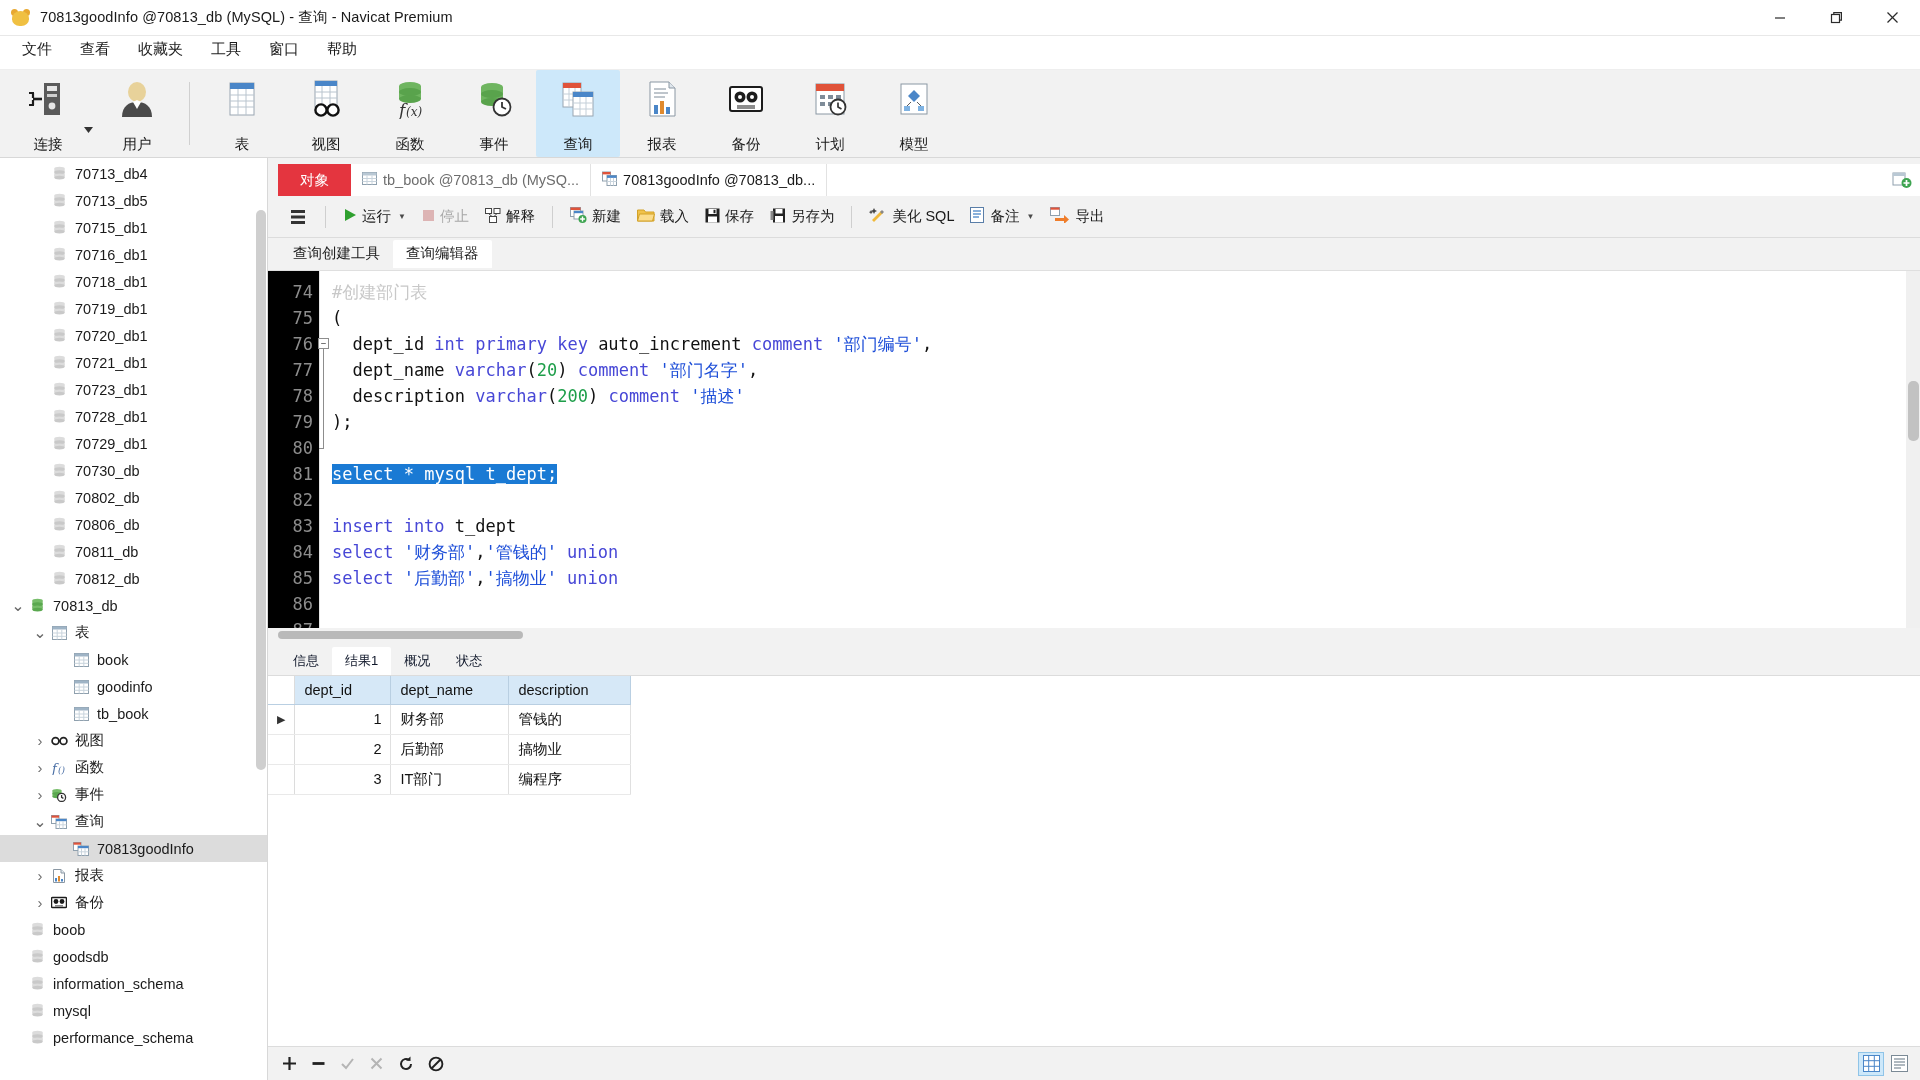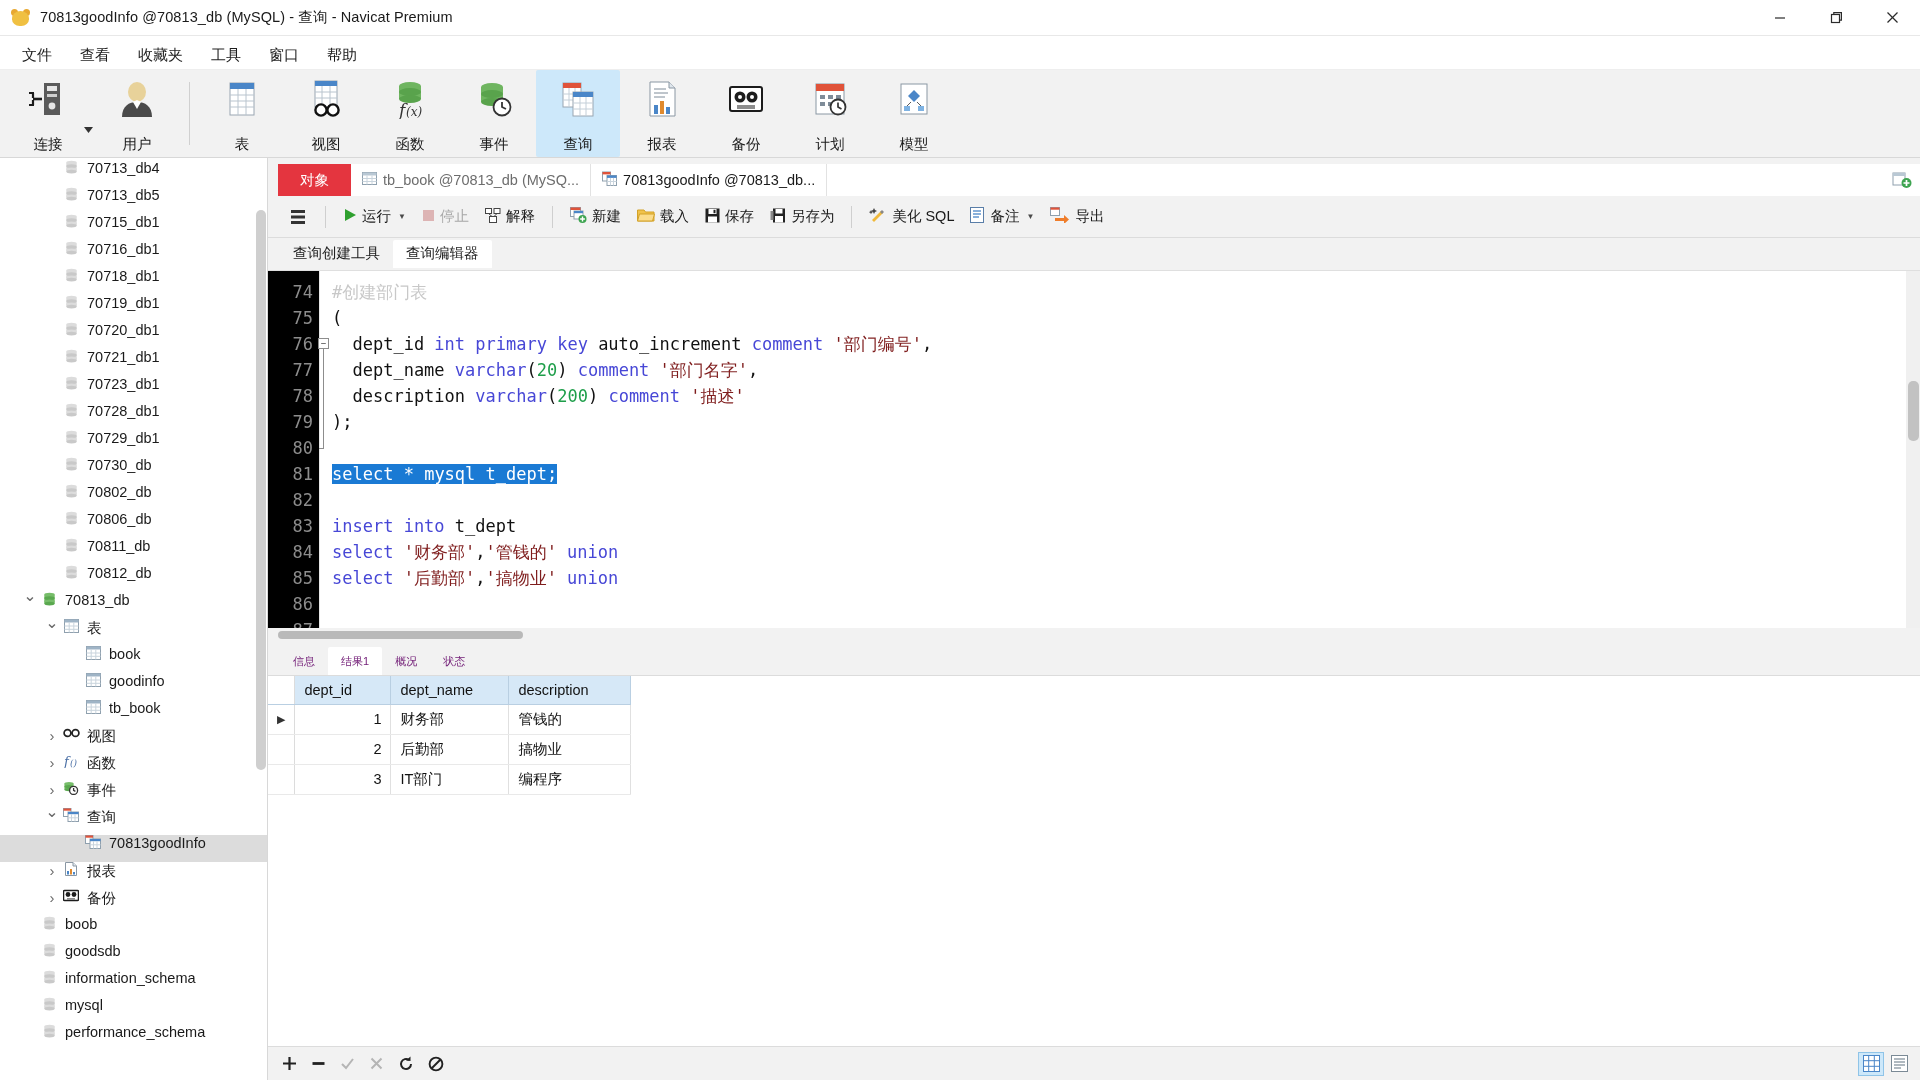--- a/index.html
+++ b/index.html
@@ -34,21 +34,21 @@
   }
   .winbtns { margin-left: auto; display: flex; height: 36px; }
   .winbtn {
     width: 56px; height: 36px; display: flex; align-items: center;
     justify-content: center; color: #2b2b2b;
   }
   .winbtn svg { display: block; }
 
   
   .menubar {
-    height: 34px; background: #ffffff; display: flex; align-items: flex-end;
+    height: 34px; background: #ffffff; display: flex; align-items: flex-start;
     padding-left: 8px; border-bottom: 1px solid #eeeeee;
   }
   .menuitem {
     padding: 4px 14px; font-size: 15px; color: #1c1c1c;
   }
 
   
   .maintoolbar {
     height: 88px; background: #f2f2f2; display: flex; align-items: stretch;
     border-bottom: 1px solid #d8d8d8; padding-left: 6px;
@@ -73,22 +73,22 @@
   
   .body { display: flex; height: calc(1080px - 36px - 34px - 88px); }
 
   
   .sidebar {
     width: 268px; background: #ffffff; border-right: 1px solid #d8d8d8;
     position: relative; overflow: hidden;
   }
   .treelist { padding-top: 2px; }
   .trow {
-    height: 27px; display: flex; align-items: flex-start; font-size: 14.5px;
-    color: #1a1a1a; white-space: nowrap; padding-right: 4px; padding-left: 12px;
+    height: 27px; display: flex; align-items: center; font-size: 14.5px;
+    color: #1a1a1a; white-space: nowrap; padding-right: 4px;
   }
   .trow.selected { background: #dcdcdc; }
   .arrow {
     width: 16px; display: flex; align-items: center; justify-content: center;
     color: #6b6b6b; font-size: 11px; flex: 0 0 16px;
   }
   .arrow.empty { color: transparent; }
   .ticon { width: 22px; display: flex; align-items: center; justify-content: center; flex: 0 0 22px; }
   .tlabel { margin-left: 5px; }
   .sb-scroll {
@@ -164,21 +164,21 @@
   }
   .foldline {
     position: absolute; right: -5px; top: 18px; width: 1px; height: 26px; background:#8d8d8d;
   }
   .codearea {
     flex: 1; padding-top: 8px; padding-left: 12px; overflow: hidden;
     font-family: "DejaVu Sans Mono","Liberation Mono",monospace; font-size: 17px;
   }
   .cline { height: 26px; line-height: 26px; white-space: pre; color: #111; }
   .k { color: #4747d6; }
-  .s { color: #7f1d1d; }
+  .s { color: #1d4ed8; }
   .n { color: #1e9e4a; }
   .cm { color: #c8c8c8; }
   .sel { background: #1a7ad4; color: #ffffff; }
   .sel .k, .sel .s, .sel .n { color: #ffffff; }
   .vscroll-outer {
     position: absolute; right: 0; top: 0; width: 14px; height: 100%; background: #f0f0f0;
   }
   .vscroll-thumb {
     position: absolute; right: 1px; top: 110px; width: 11px; height: 60px;
     background: #c2c2c2; border-radius: 5px;
@@ -190,21 +190,21 @@
     position: absolute; left: 10px; top: 3px; width: 245px; height: 8px;
     background: #b9b9b9; border-radius: 4px;
   }
 
   
   .restabs {
     height: 34px; background: #f2f2f2; display: flex; align-items: flex-end;
     padding-left: 12px; border-bottom: 1px solid #dcdcdc;
   }
   .restab {
-    font-size: 11px; color: #701a75; padding: 0 13px; height: 28px;
+    font-size: 13px; color: #0f172a; padding: 0 13px; height: 28px;
     display: flex; align-items: center;
   }
   .restab.active { background: #ffffff; border-radius: 2px 2px 0 0; }
 
   
   .gridwrap { background: #ffffff; flex: 1; overflow: hidden; position: relative; }
   table.grid { border-collapse: collapse; font-size: 14.5px; }
   table.grid th {
     background: #d6e8f7; color: #111; font-weight: normal; text-align: left;
     padding: 5px 9px; border-right: 1px solid #b9cfe2; border-bottom: 1px solid #b9cfe2;

